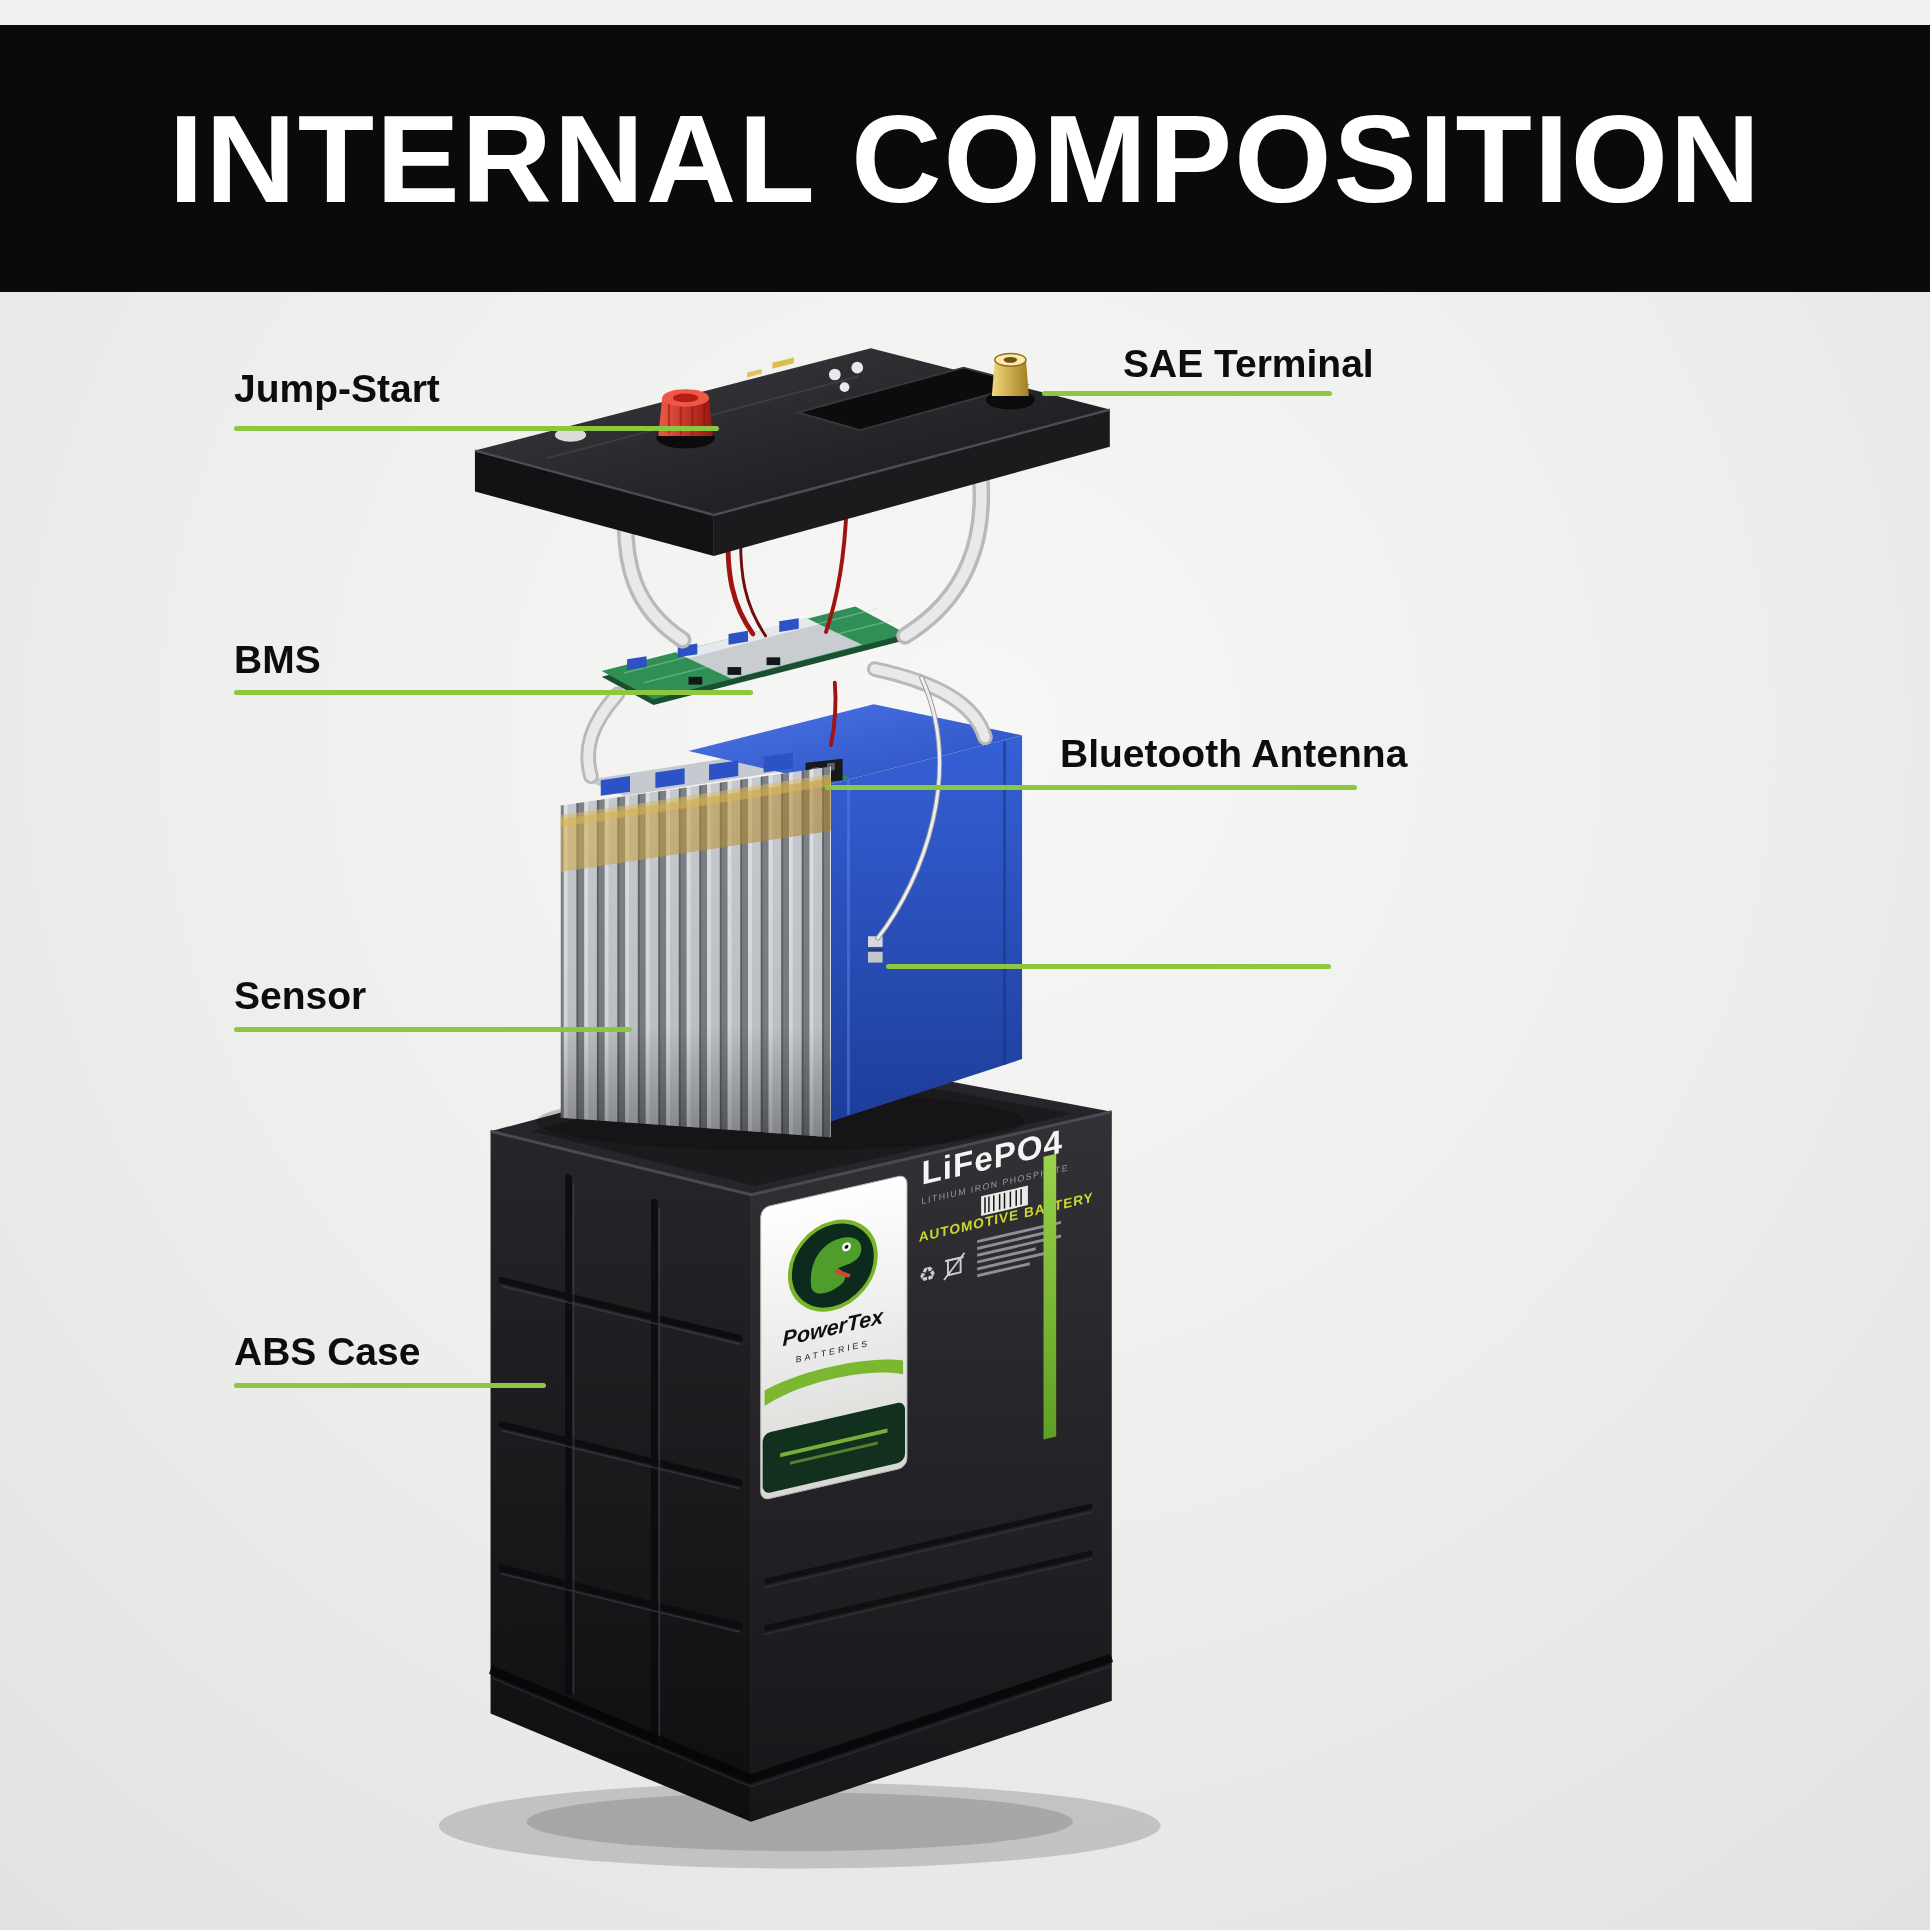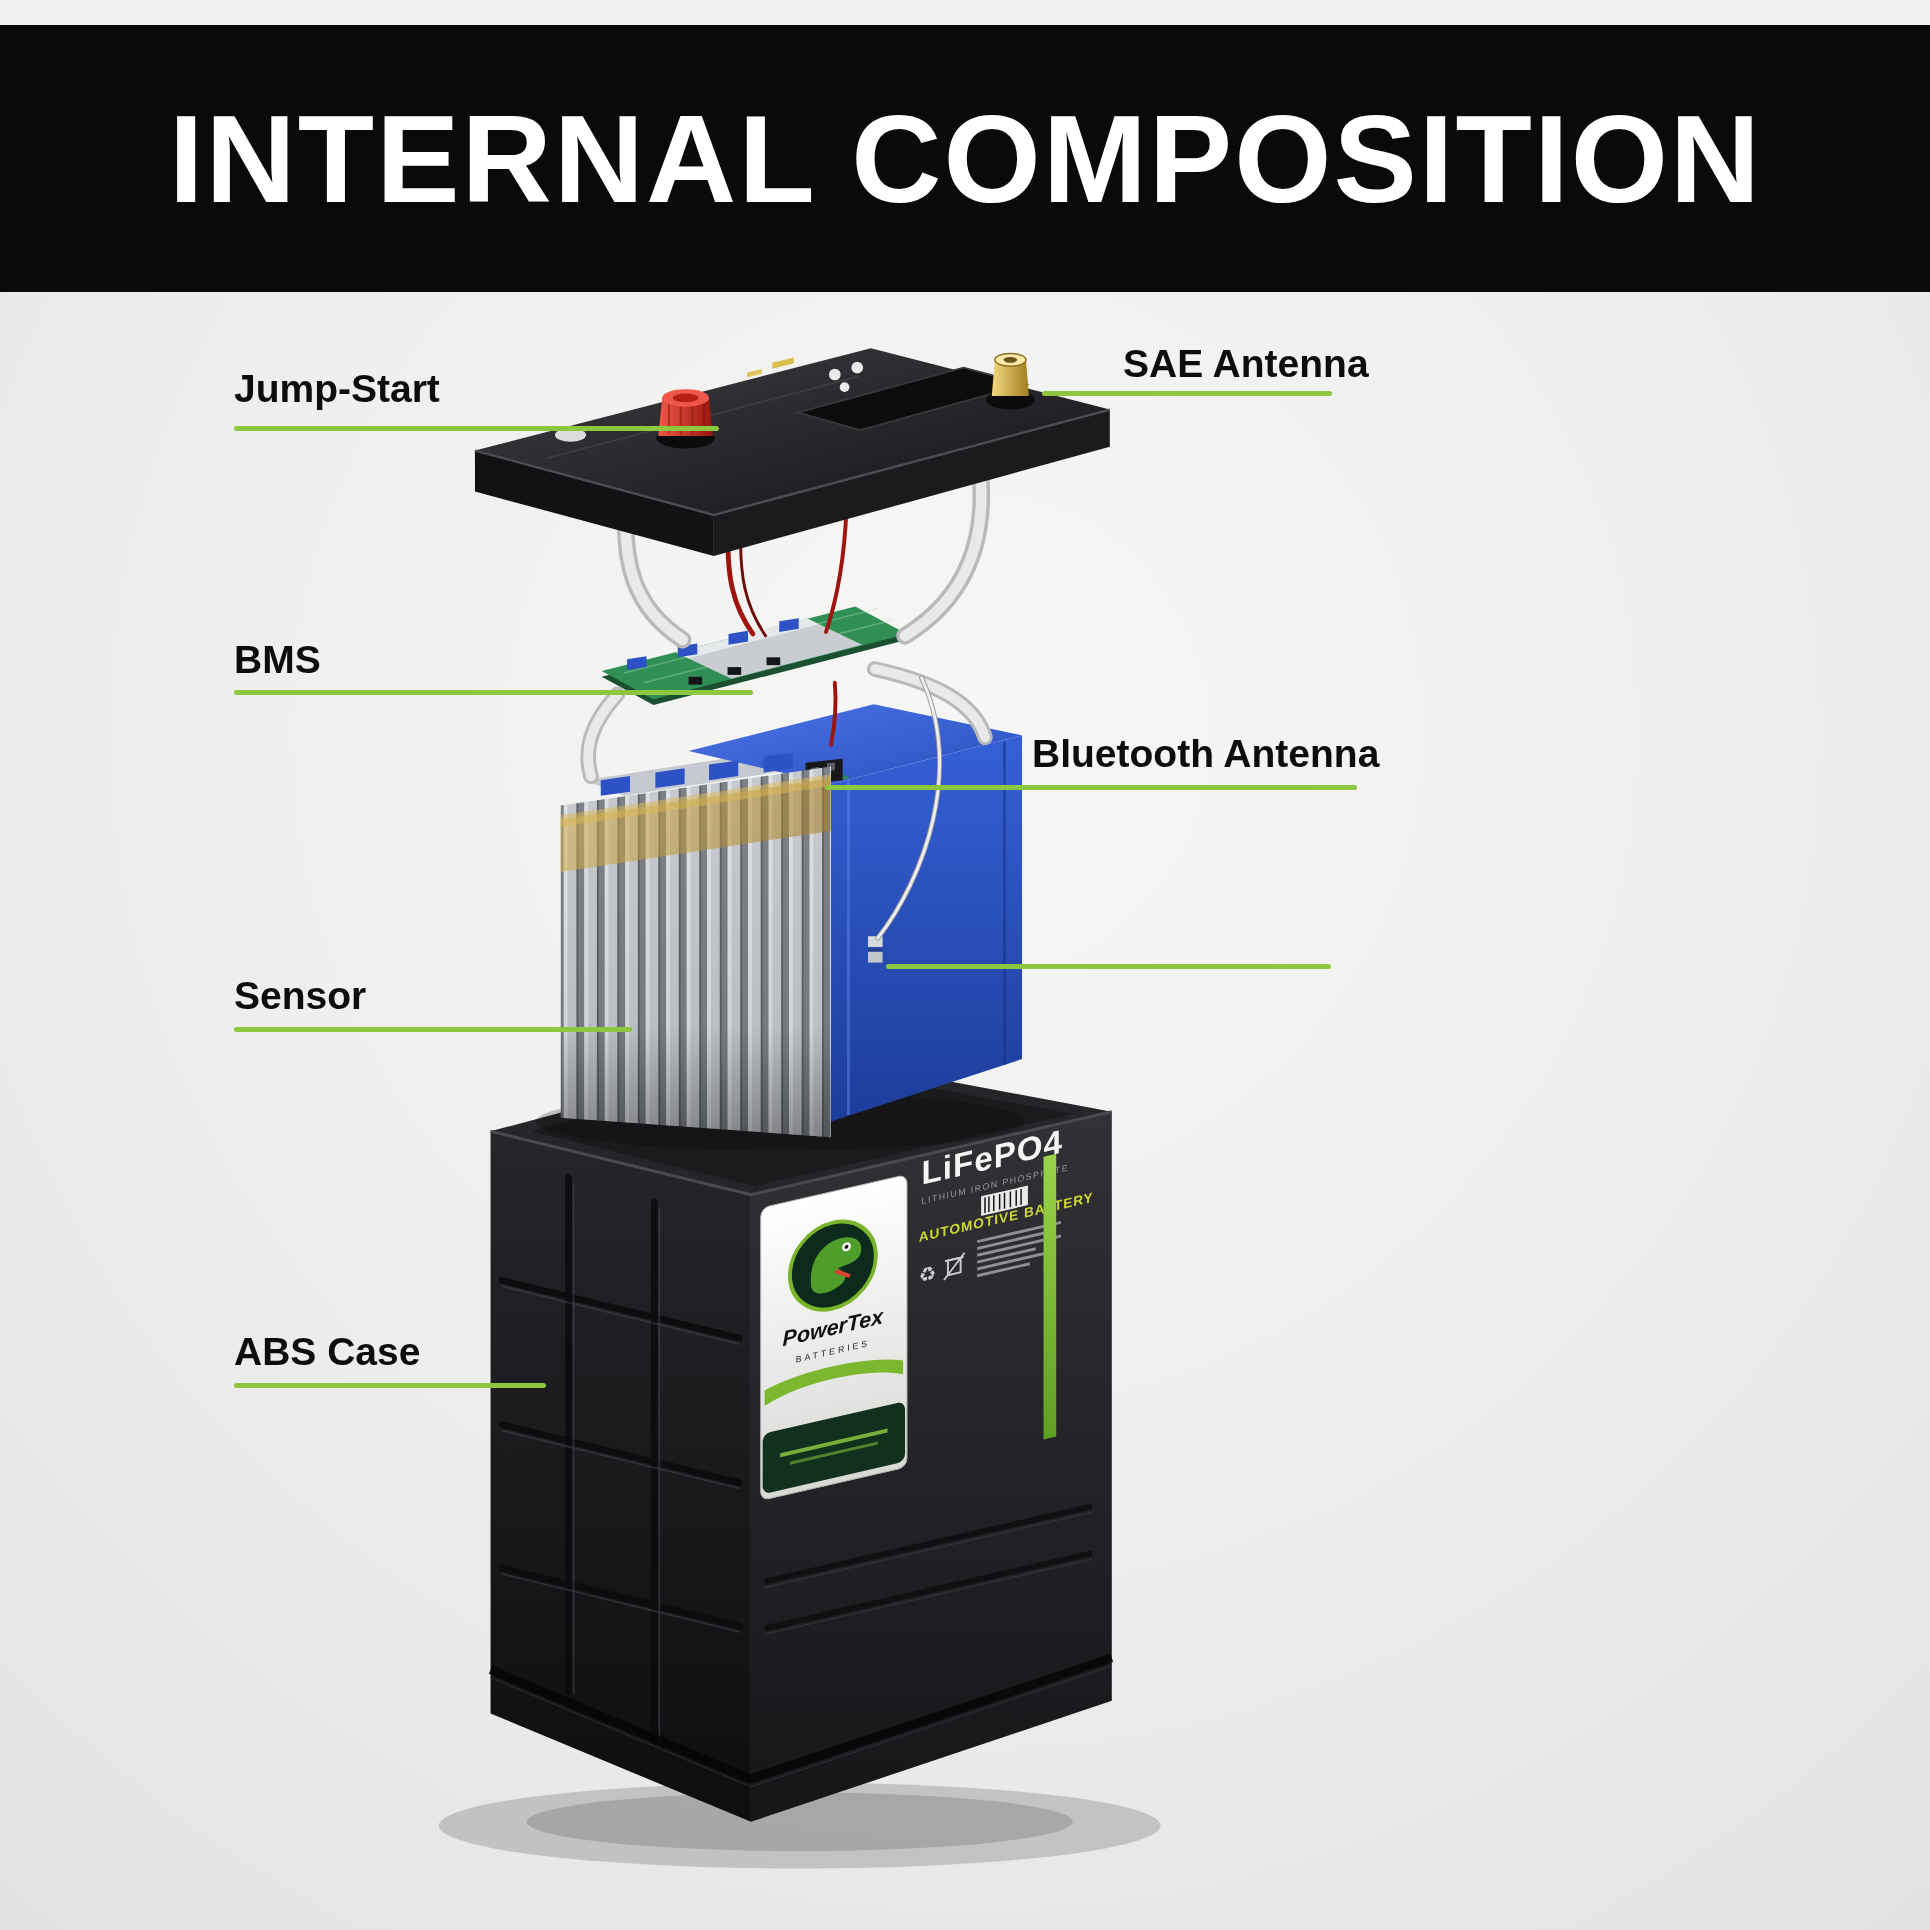--- a/index.html
+++ b/index.html
@@ -270,27 +270,27 @@
           <path d="M1020,369 L1052,369 L1055,406 L1017,406 Z" fill="url(#goldGrad2)"></path>
           <ellipse cx="1036" cy="369" rx="16" ry="6.5" fill="#ffe9a8" stroke="#8a6d1e" stroke-width="1.5"></ellipse>
           <ellipse cx="1036" cy="369" rx="7" ry="3" fill="#6b521a"></ellipse>
         </g>
       </g>
     </svg>
 
     <div class="callout-label" style="left:234px;top:368px">Jump-Start</div>
     <div class="leader" style="left:234px;top:426px;width:485px"></div>
 
-    <div class="callout-label" style="left:1123px;top:343px">SAE Antenna</div>
+    <div class="callout-label" style="left:1123px;top:343px">SAE Terminal</div>
     <div class="leader" style="left:1042px;top:391px;width:290px"></div>
 
     <div class="callout-label" style="left:234px;top:639px">BMS</div>
     <div class="leader" style="left:234px;top:690px;width:519px"></div>
 
-    <div class="callout-label" style="left:1032px;top:733px">Bluetooth Antenna</div>
+    <div class="callout-label" style="left:1060px;top:733px">Bluetooth Antenna</div>
     <div class="leader" style="left:825px;top:785px;width:532px"></div>
 
     <div class="leader" style="left:886px;top:964px;width:445px"></div>
 
     <div class="callout-label" style="left:234px;top:975px">Sensor</div>
     <div class="leader" style="left:234px;top:1027px;width:398px"></div>
 
     <div class="callout-label" style="left:234px;top:1331px">ABS Case</div>
     <div class="leader" style="left:234px;top:1383px;width:312px"></div>
 

